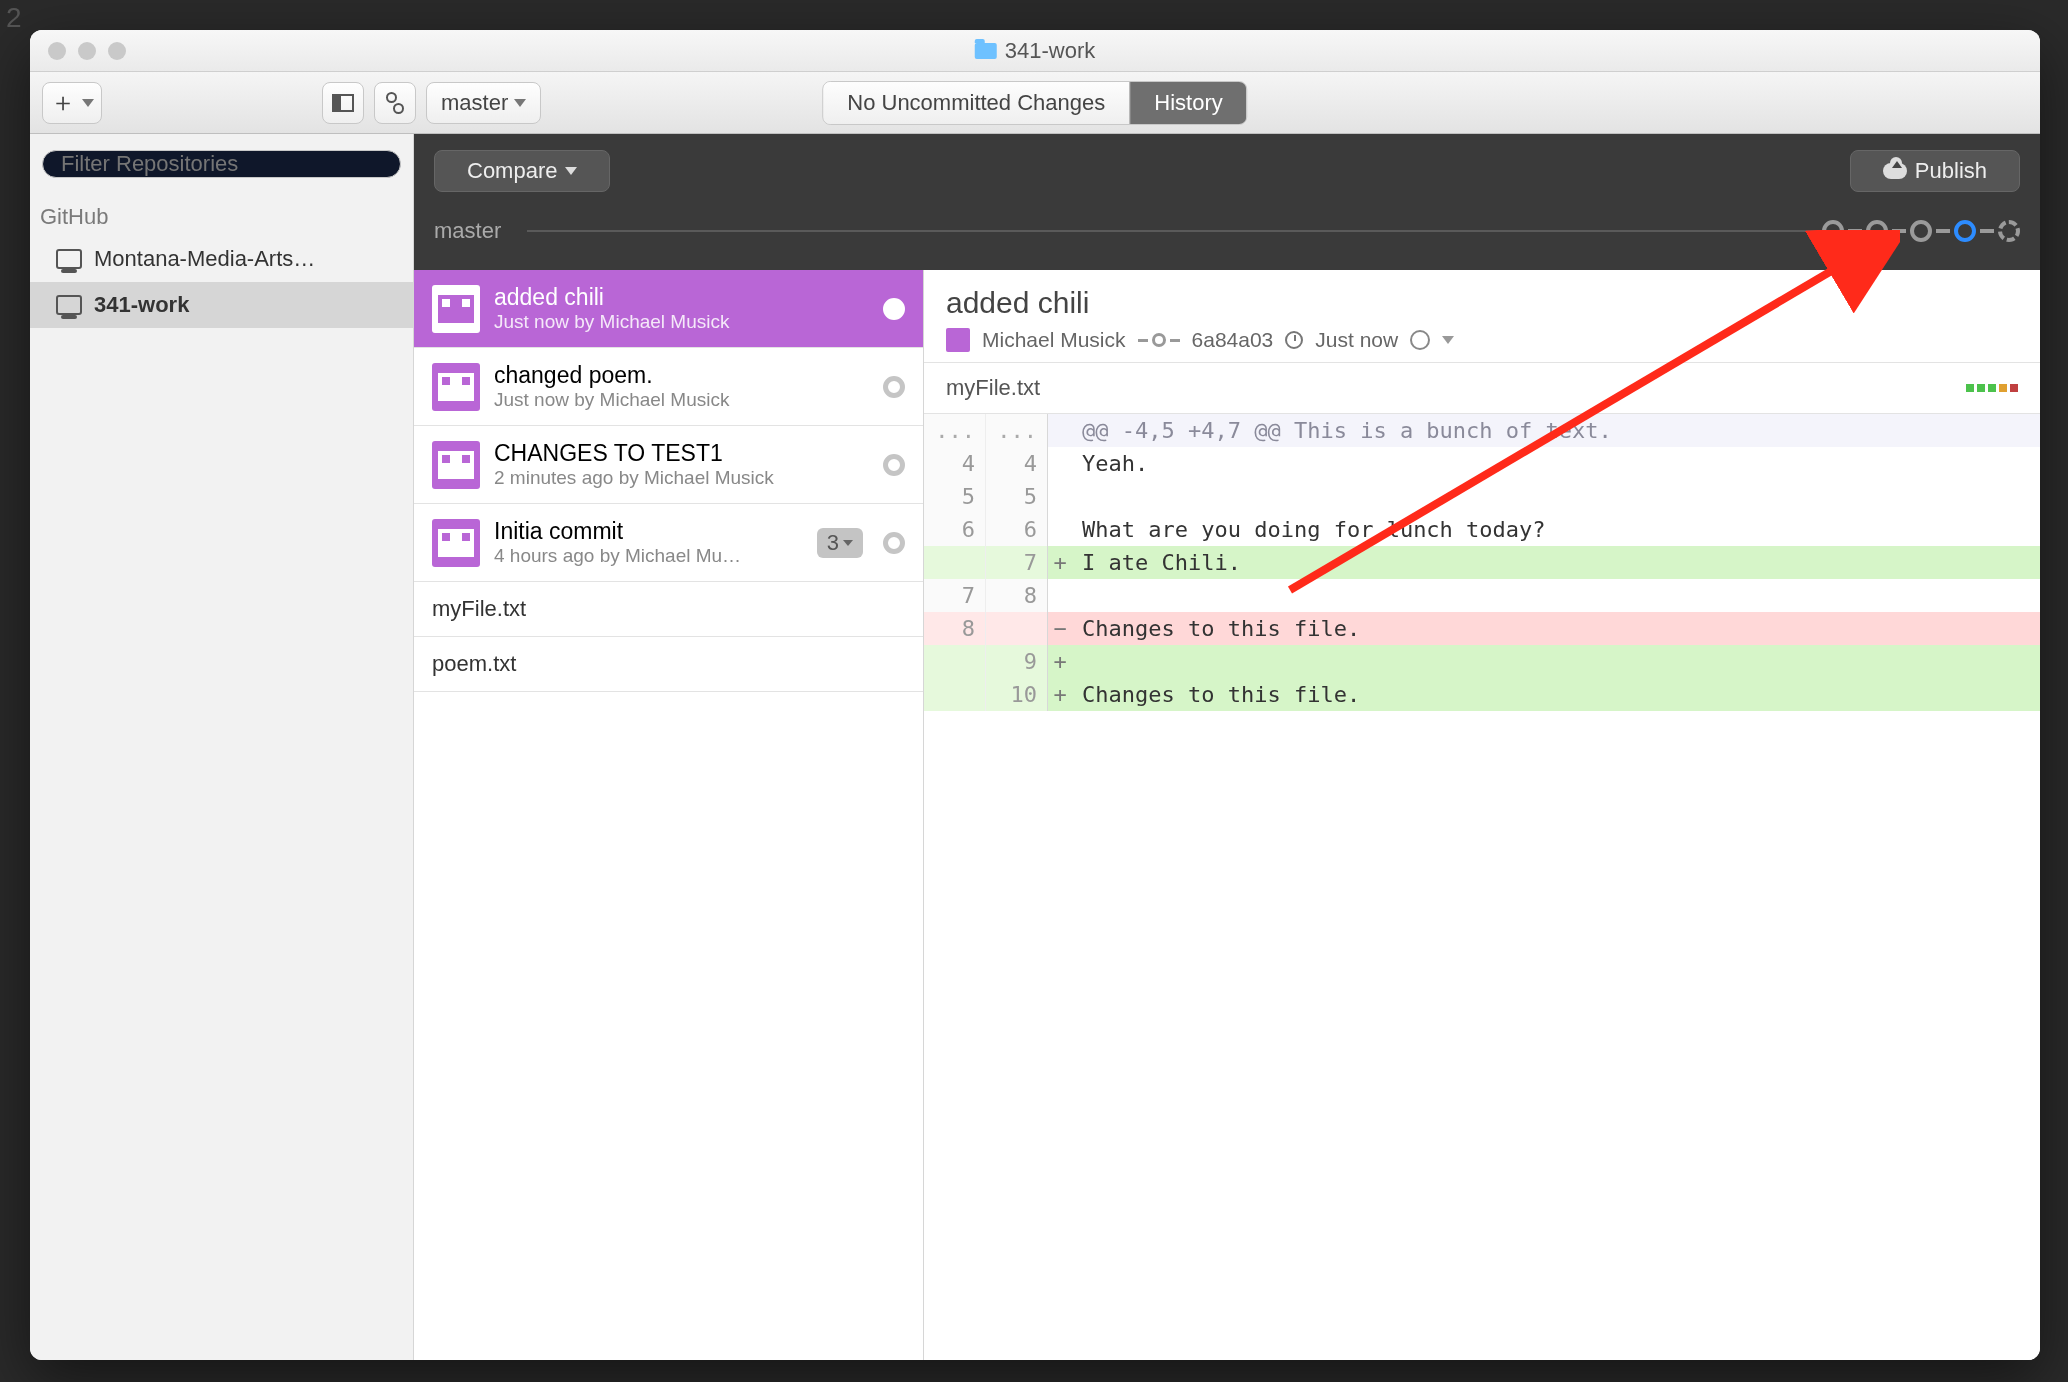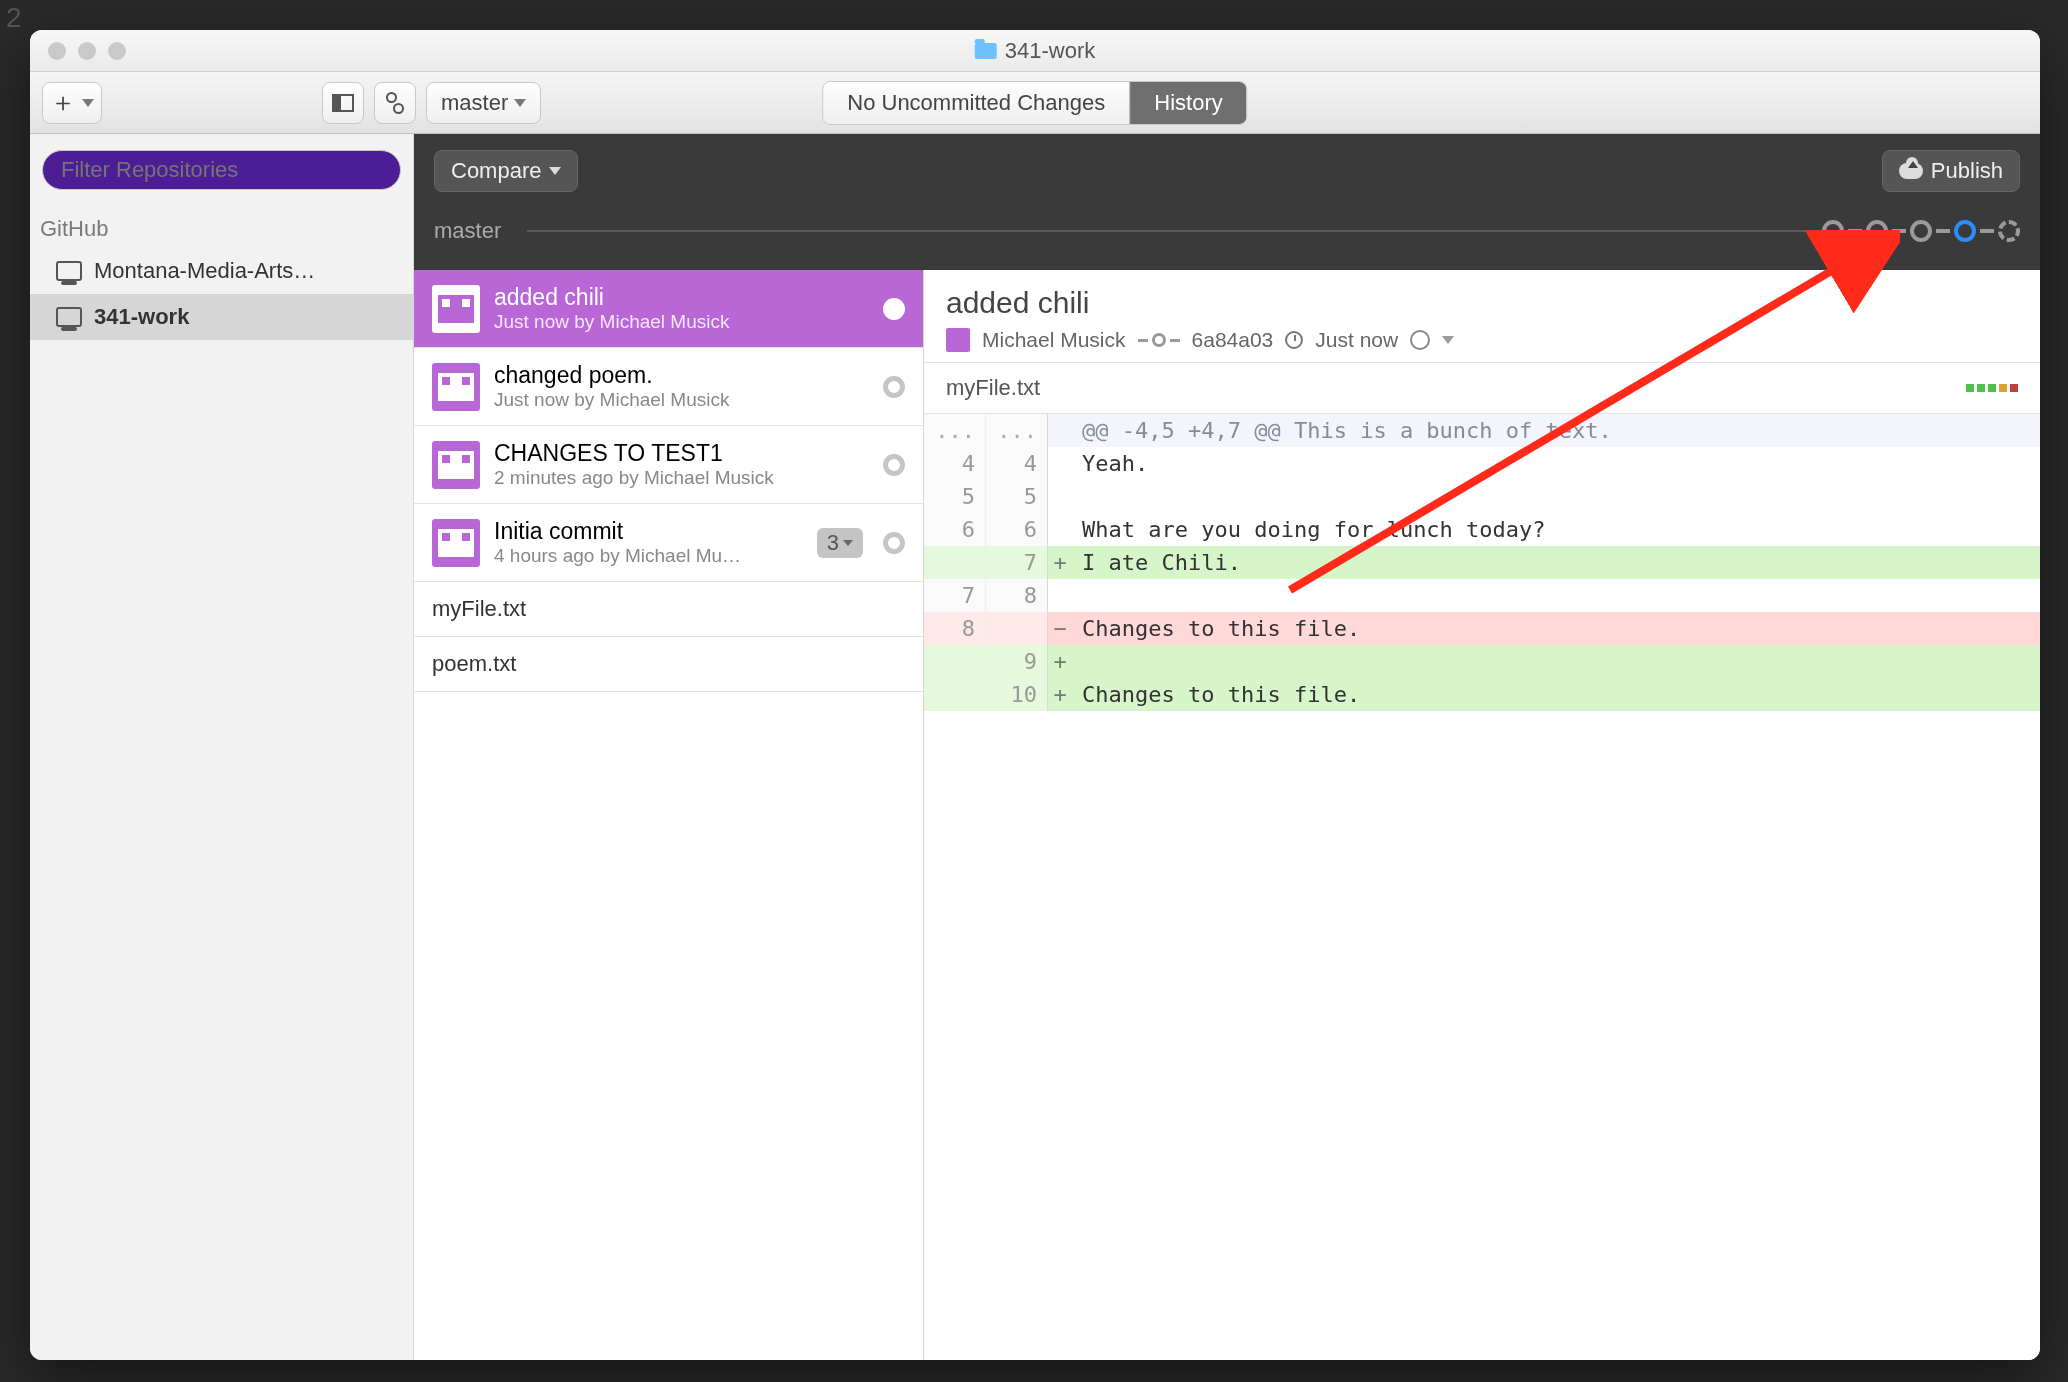--- a/index.html
+++ b/index.html
@@ -55,32 +55,32 @@
 .btn.icon-only { width:42px; padding:0; justify-content:center; }
 .seg { display:flex; border:1px solid #c8c8c8; border-radius:8px; overflow:hidden; }
 .seg .seg-btn { height:42px; padding:0 24px; display:flex; align-items:center; background:linear-gradient(#fdfdfd,#efefef); color:#444; cursor:pointer;text-align:center; }
 .seg .seg-btn.active { background:#6f6f6f; color:#fff; }
 .seg .seg-btn + .seg-btn { border-left:1px solid #c8c8c8; }
 .toolbar-center { position:absolute; left:50%; transform:translateX(-50%); }
 .content-row { flex:1; display:flex; min-height:0; }
 .sidebar { width:384px; background:#f2f2f2; border-right:1px solid #d6d6d6; display:flex; flex-direction:column; }
 .filter-box { margin:16px 12px; }
 .filter-box input {
-  width:100%; height:40px; border:1px solid #c8c8c8; border-radius:20px;
-  padding:2px 18px; background:#4c1d95; color:#888; font-size:22px; outline:none;
+  width:100%; height:28px; border:1px solid #c8c8c8; border-radius:20px;
+  padding:2px 18px; background:#0f172a; color:#888; font-size:22px; outline:none;
 }
 .section-label { color:#7a7a7a; padding:10px 10px 6px; }
 .repo-item { display:flex; align-items:center; gap:12px; padding:10px 26px; color:#333; cursor:pointer; }
 .repo-item.active { background:#d6d6d6; font-weight:600; }
 .repo-icon { width:26px; height:20px; border:2px solid #555; border-radius:3px; position:relative; }
 .repo-icon:after { content:""; position:absolute; bottom:-6px; left:3px; right:3px; height:4px; background:#555; border-radius:2px; }
 .main { flex:1; display:flex; flex-direction:column; min-width:0; }
 .dark-band { background:#3a3a3a; padding:16px 20px 26px; color:#ccc; display:flex; flex-direction:column; gap:26px; }
 .dark-row { display:flex; align-items:center; justify-content:space-between; }
-.btn-dark { background:#555; color:#eee; border:1px solid #666; border-radius:8px; height:42px; padding:0 16px; display:inline-flex; align-items:center; gap:8px; cursor:pointer; }
+.btn-dark { background:#555; color:#eee; border:1px solid #666; border-radius:8px; height:42px; padding:0 32px; display:inline-flex; align-items:center; gap:8px; cursor:pointer; }
 .chev-down { width:0; height:0; border-left:6px solid transparent; border-right:6px solid transparent; border-top:8px solid #ddd; }
 .timeline { display:flex; align-items:center; gap:6px; flex:1; }
 .tl-label { color:#aaa; margin-right:20px; }
 .tl-line { flex:1; height:2px; background:#5a5a5a; }
 .dots { display:flex; align-items:center; gap:4px; }
 .dot { width:22px; height:22px; border-radius:50%; border:4px solid #9a9a9a; background:transparent; }
 .dot.blue { border-color:#2d8cff; }
 .dot.dashed { border-style:dashed; }
 .dash { width:14px; height:4px; background:#9a9a9a; }
 .lower { flex:1; display:flex; min-height:0; }

